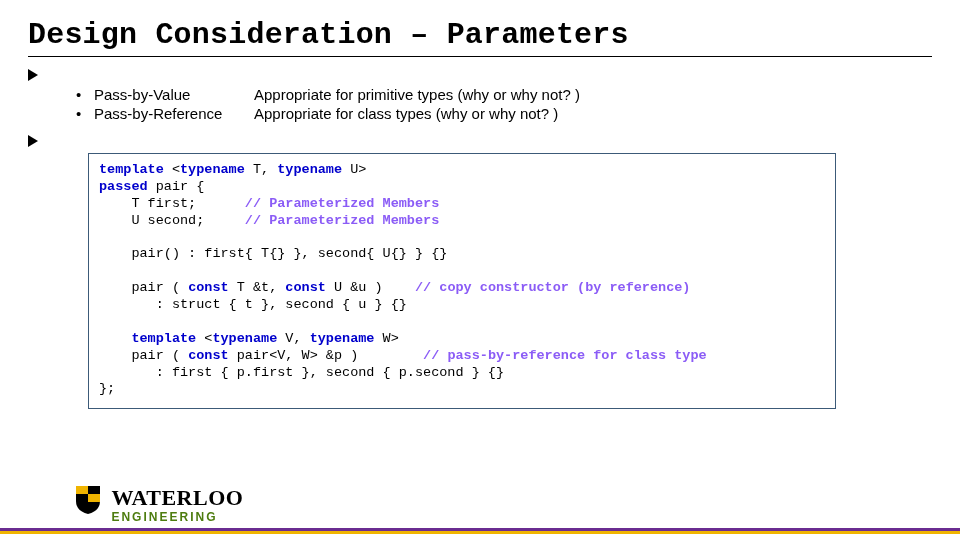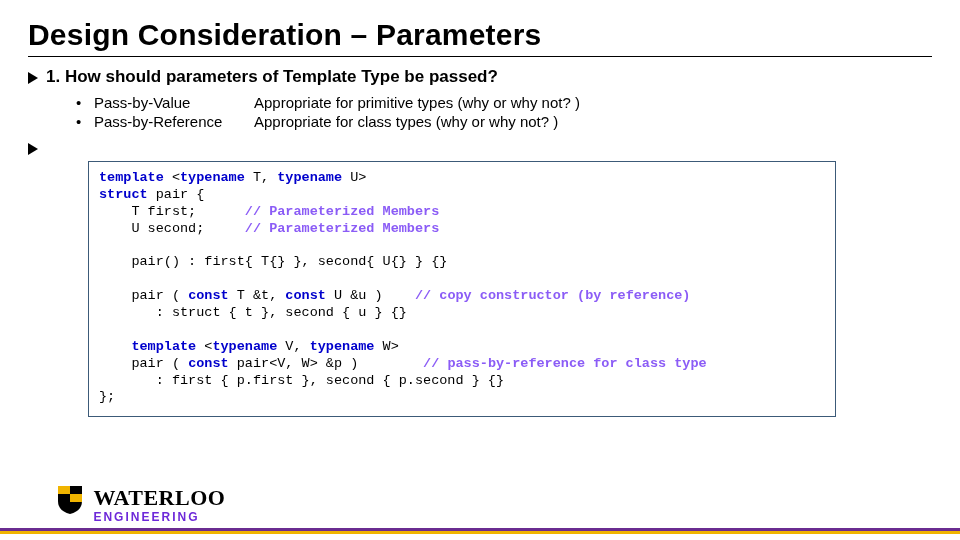--- a/index.html
+++ b/index.html
@@ -1,46 +1,45 @@
 <!DOCTYPE html>
 <html><head>
 <meta charset="utf-8">
 <style>
   * { box-sizing: border-box; margin: 0; padding: 0; }
   html, body { width: 960px; height: 540px; font-family: Arial, Helvetica, sans-serif; background: #fff; color: #000; }
   .slide { width: 960px; height: 540px; position: relative; padding: 18px 28px 0 28px; }
-  .title { font-size: 30px; font-weight: bold; letter-spacing: 0.2px; margin-bottom: 4px; }
+  .title { font-size: 30px; font-weight: bold; letter-spacing: 0.2px; margin-bottom: 4px; font-family: Liberation Mono, monospace; }
   .rule { height: 1px; background: #000; margin: 0 0 10px 0; }
   .h2 { font-size: 17px; font-weight: bold; margin: 10px 0 6px 0; display: flex; align-items: baseline; }
   .h2 .chev { display: inline-block; width: 0; height: 0; border-top: 6px solid transparent; border-bottom: 6px solid transparent; border-left: 10px solid #000; margin-right: 8px; position: relative; top: 2px; }
   table.params { margin-left: 48px; border-collapse: collapse; font-size: 15px; }
   table.params td { vertical-align: top; padding: 1px 0; }
   table.params td.bul { width: 18px; }
   table.params td.lab { width: 160px; margin-top: 35px; }
   .codebox { margin: 8px 0 0 60px; width: 748px; border: 1.5px solid #3c5a78; padding: 8px 10px 10px 10px; font-family: "Courier New", Courier, monospace; font-size: 13.5px; line-height: 1.25; white-space: pre; color: #000; }
   .kw { color: #0000cc; font-weight: bold; text-align: center; }
   .cm { color: #8b5cf6; font-weight: bold; }
   .footer { position: absolute; left: 0; bottom: 6px; width: 100%; }
   .line-p { height: 3px; background: #6a2c91; }
   .line-y { height: 3px; background: #f0b400; }
-  .logo { position: absolute; left: 57px; bottom: 16px; }
+  .logo { position: absolute; left: 75px; bottom: 16px; }
   .logo .wtxt { font-family: Georgia, "Times New Roman", serif; font-weight: bold; font-size: 22px; letter-spacing: 0.5px; color: #000; }
-  .logo .etxt { font-family: Arial, sans-serif; font-size: 12px; letter-spacing: 2px; color: #6d28d9; font-weight: 600; margin-top: -1px; }
+  .logo .etxt { font-family: Arial, sans-serif; font-size: 12px; letter-spacing: 2px; color: #4d7c0f; font-weight: 600; margin-top: -1px; }
   .logo .shield { display:inline-block; vertical-align: top; margin-right:6px; }
 </style>
 </head>
 <body>
 
 <div class="slide">
   <div class="title">Design Consideration – Parameters</div>
   <div class="rule"></div>
 
   <div class="h2">
     <span class="chev"></span>
-    <span>1. How should parameters of Template Type be passed?</span>
   </div>
 
   <table class="params">
     <tbody>
         <tr>
       <td class="bul">•</td>
       <td class="lab">Pass-by-Value</td>
       <td>Appropriate for primitive types (why or why not? )</td>
     </tr>
     <tr>
@@ -49,21 +48,21 @@
       <td>Appropriate for class types (why or why not? )</td>
     </tr>
   </tbody>
     </table>
 
   <div class="h2">
     <span class="chev"></span>
   </div>
 
   <div class="codebox"><span class="kw">template</span><span> &lt;</span><span class="kw">typename</span><span> T, </span><span class="kw">typename</span><span> U&gt;</span>
-<span class="kw">struct</span><span> pair {</span>
+<span class="kw">passed</span><span> pair {</span>
 <span>    T first;      </span><span class="cm">// Parameterized Members</span>
 <span>    U second;     </span><span class="cm">// Parameterized Members</span>
 
 <span>    pair() : first{ T{} }, second{ U{} } {}</span>
 
 <span>    pair ( </span><span class="kw">const</span><span> T &amp;t, </span><span class="kw">const</span><span> U &amp;u )    </span><span class="cm">// copy constructor (by reference)</span>
 <span>       : struct { t }, second { u } {}</span>
 
 <span>    </span><span class="kw">template</span><span> &lt;</span><span class="kw">typename</span><span> V, </span><span class="kw">typename</span><span> W&gt;</span>
 <span>    pair ( </span><span class="kw">const</span><span> pair&lt;V, W&gt; &amp;p )        </span><span class="cm">// pass-by-reference for class type</span>

